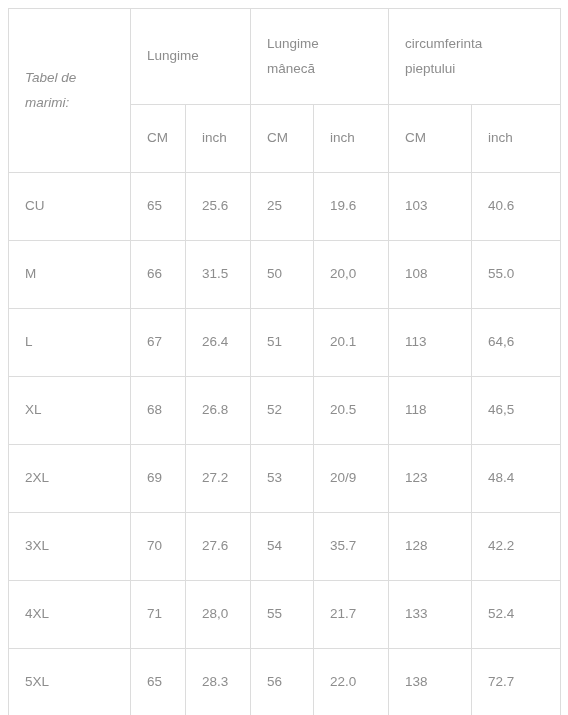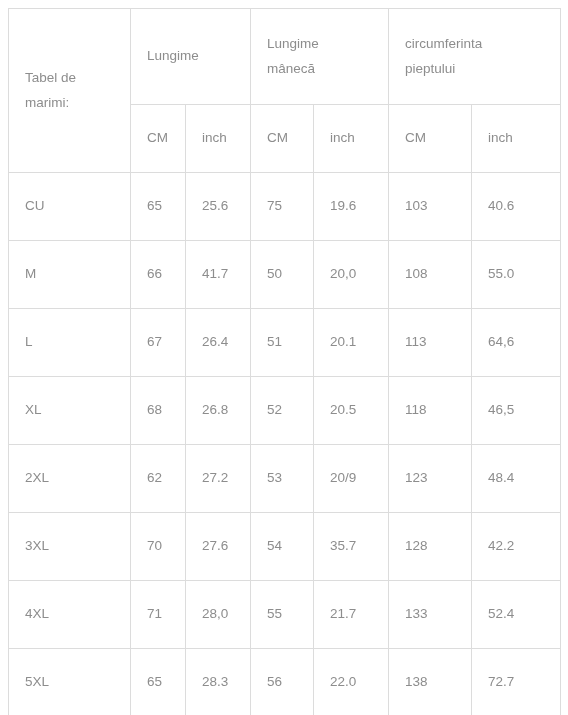--- a/index.html
+++ b/index.html
@@ -50,20 +50,21 @@
   col.c-len-cm { width: 55px;  }
   col.c-len-in { width: 65px;  }
   col.c-sl-cm  { width: 63px;  }
   col.c-sl-in  { width: 75px;  }
   col.c-ch-cm  { width: 83px;  }
   col.c-ch-in  { width: 89px;  }
 
   th.corner {
     height: 162px;
     vertical-align: middle;
+    font-style: italic;
   }
   th.group {
     height: 95px;
     vertical-align: middle;
     padding-left: 16px;
   }
   th.group .gl {
     display: block;
     max-width: 100%;
   }
@@ -133,29 +134,29 @@
         <th class="unit">CM</th>
         <th class="unit">inch</th>
       </tr>
     </thead>
 
     <tbody>
       <tr>
         <td class="cell">CU</td>
         <td class="cell">65</td>
         <td class="cell">25.6</td>
-        <td class="cell">75</td>
+        <td class="cell">25</td>
         <td class="cell">19.6</td>
         <td class="cell">103</td>
         <td class="cell">40.6</td>
       </tr>
       <tr>
         <td class="cell">M</td>
         <td class="cell">66</td>
-        <td class="cell">41.7</td>
+        <td class="cell">31.5</td>
         <td class="cell">50</td>
         <td class="cell">20,0</td>
         <td class="cell">108</td>
         <td class="cell">55.0</td>
       </tr>
       <tr>
         <td class="cell">L</td>
         <td class="cell">67</td>
         <td class="cell">26.4</td>
         <td class="cell">51</td>
@@ -167,21 +168,21 @@
         <td class="cell">XL</td>
         <td class="cell">68</td>
         <td class="cell">26.8</td>
         <td class="cell">52</td>
         <td class="cell">20.5</td>
         <td class="cell">118</td>
         <td class="cell">46,5</td>
       </tr>
       <tr>
         <td class="cell">2XL</td>
-        <td class="cell">62</td>
+        <td class="cell">69</td>
         <td class="cell">27.2</td>
         <td class="cell">53</td>
         <td class="cell">20/9</td>
         <td class="cell">123</td>
         <td class="cell">48.4</td>
       </tr>
       <tr>
         <td class="cell">3XL</td>
         <td class="cell">70</td>
         <td class="cell">27.6</td>

